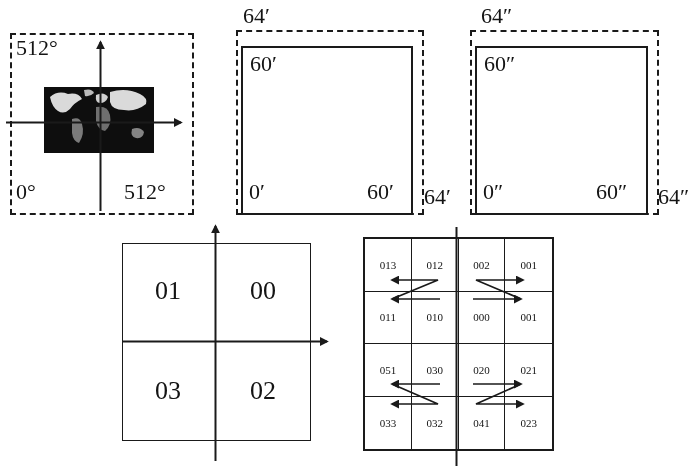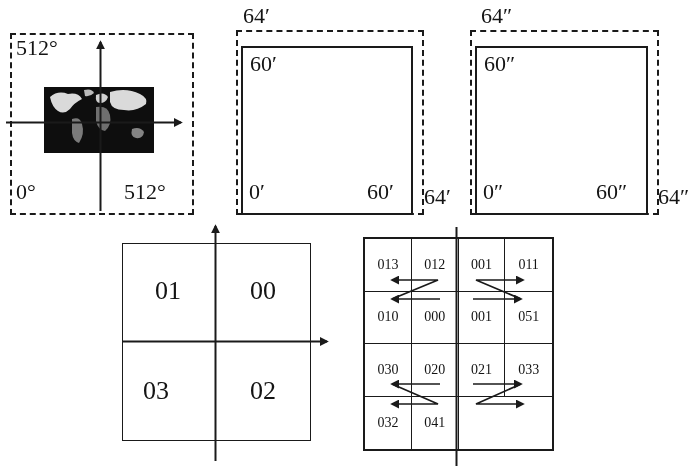--- a/index.html
+++ b/index.html
@@ -13,21 +13,21 @@
   .lbl  { position: absolute; font-size: 22px; line-height: 1; white-space: nowrap; }
   .qlbl { position: absolute; font-size: 26px; line-height: 1; transform: translate(-50%,-50%); }
   .map  { position: absolute; left: 44px; top: 87px; width: 110px; height: 66px; }
   .mgrid {
     position: absolute; left: 363px; top: 237px; width: 187px; height: 210px;
     border: 2px solid #1a1a1a; display: grid;
     grid-template-columns: repeat(4, 1fr); grid-template-rows: repeat(4, 1fr);
   }
   .mcell {
     display: flex; align-items: center; justify-content: center;
-    font-size: 14px; border-right: 1.4px solid #1a1a1a; border-bottom: 1.4px solid #1a1a1a;
+    font-size: 11px; border-right: 1.4px solid #1a1a1a; border-bottom: 1.4px solid #1a1a1a;
   }
   .mcell:nth-child(4n) { border-right: none; }
   .mcell:nth-child(n+13) { border-bottom: none; }
   .overlay { position: absolute; left: 0; top: 0; width: 700px; height: 469px; pointer-events: none; }
 </style>
 </head>
 <body>
 
 <div class="stage">
 
@@ -64,38 +64,40 @@
   <div class="dashed-box" style="left:470px;top:30px;width:185px;height:181px;"></div>
   <div class="solid-box" style="left:475px;top:46px;width:169px;height:165px;"></div>
   <div class="lbl" style="left:484px;top:53px;">60″</div>
   <div class="lbl" style="left:483px;top:181px;">0″</div>
   <div class="lbl" style="left:596px;top:181px;">60″</div>
   <div class="lbl" style="left:658px;top:186px;">64″</div>
 
   <div class="solid-box" style="left:122px;top:243px;width:187px;height:196px;border-width:1.8px;"></div>
   <div class="qlbl" style="left:168px;top:291px;">01</div>
   <div class="qlbl" style="left:263px;top:291px;font-family:Liberation Serif, serif;">00</div>
-  <div class="qlbl" style="left:156px;top:391px;">03</div>
+  <div class="qlbl" style="left:168px;top:391px;">03</div>
   <div class="qlbl" style="left:263px;top:391px;">02</div>
 
   <div class="mgrid">
     <div class="mcell">013</div>
     <div class="mcell">012</div>
+    <div class="mcell">002</div>
     <div class="mcell">001</div>
     <div class="mcell">011</div>
     <div class="mcell">010</div>
     <div class="mcell">000</div>
     <div class="mcell">001</div>
     <div class="mcell">051</div>
     <div class="mcell">030</div>
     <div class="mcell">020</div>
     <div class="mcell">021</div>
     <div class="mcell">033</div>
     <div class="mcell">032</div>
     <div class="mcell">041</div>
+    <div class="mcell">023</div>
   </div>
 
   <svg class="overlay" width="700" height="469" viewBox="0 0 700 469">
     <defs>
       <marker id="ah" viewBox="0 0 10 10" markerWidth="9" markerHeight="9" refX="8" refY="5" orient="auto" markerUnits="userSpaceOnUse">
         <path d="M0,0 L10,5 L0,10 Z" fill="#1a1a1a"></path>
       </marker>
     </defs>
 
     <g stroke="#1a1a1a" stroke-width="2" fill="none">

